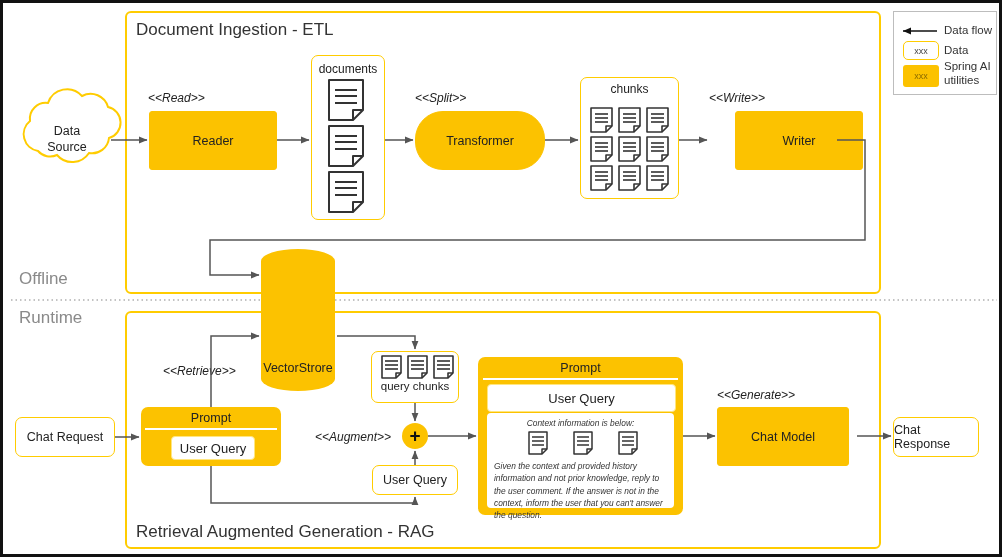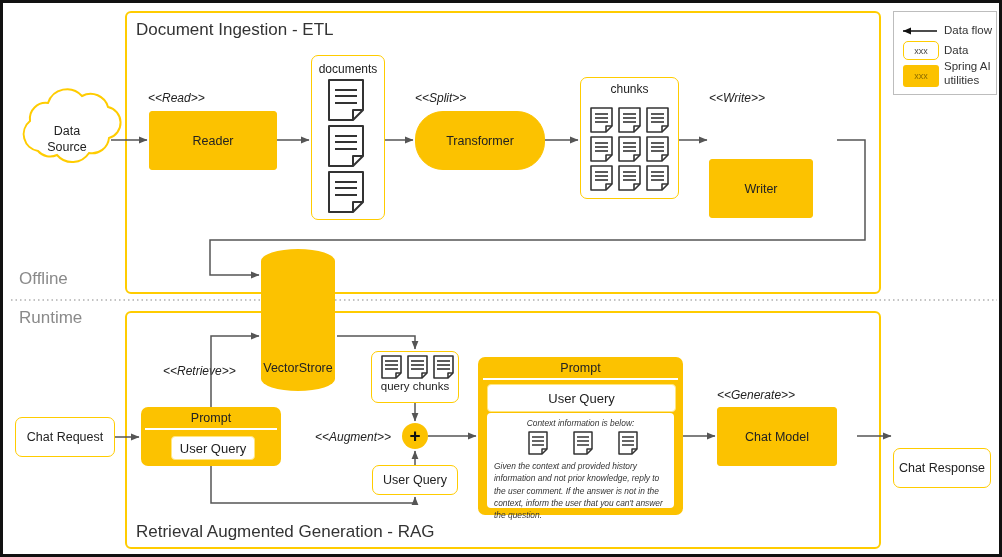--- a/index.html
+++ b/index.html
@@ -100,21 +100,21 @@
   <div class="abs plainbox" style="left:308px;top:52px;width:74px;height:165px;"></div>
   <div class="abs" style="left:308px;top:59px;width:74px;text-align:center;font-size:12px;color:#222;">documents</div>
 
   <div class="stereo" style="left:412px;top:88px;width:130px;">&lt;&lt;Split&gt;&gt;</div>
   <div class="abs util" style="left:412px;top:108px;width:130px;height:59px;border-radius:28px;">Transformer</div>
 
   <div class="abs plainbox" style="left:577px;top:74px;width:99px;height:122px;"></div>
   <div class="abs" style="left:577px;top:79px;width:99px;text-align:center;font-size:12px;color:#222;">chunks</div>
 
   <div class="stereo" style="left:706px;top:88px;width:128px;">&lt;&lt;Write&gt;&gt;</div>
-  <div class="abs util" style="left:706px;top:108px;width:104px;height:59px;margin-top:48px;">Writer</div>
+  <div class="abs util" style="left:732px;top:108px;width:128px;height:59px;">Writer</div>
 
   <div class="abs cyl-body" style="left:258px;top:258px;width:74px;height:118px;z-index:3;"></div>
   <div class="abs cyl-cap" style="left:258px;top:246px;width:74px;height:24px;z-index:3;"></div>
   <div class="abs cyl-cap" style="left:258px;top:364px;width:74px;height:24px;z-index:3;"></div>
   <div class="cyltxt" style="left:258px;top:340px;width:74px;height:50px;">
     <span>Vector</span>
     <span>Strore</span>
   </div>
 
   <div class="abs data" style="left:12px;top:414px;width:100px;height:40px;">Chat Request</div>
@@ -162,23 +162,23 @@
               <line x1="4" x2="16" y1="6" y2="6" stroke="#333" stroke-width="1.5"></line>
               <line x1="4" x2="16" y1="10" y2="10" stroke="#333" stroke-width="1.5"></line>
               <line x1="4" x2="16" y1="14" y2="14" stroke="#333" stroke-width="1.5"></line>
             </svg></div>
         </div>
       <div>Given the context and provided history information and not prior knowledge, reply to the user comment. If the answer is not in the context, inform the user that you can't answer the question.</div>
     </div>
   </div>
 
   <div class="stereo" style="left:714px;top:385px;width:140px;">&lt;&lt;Generate&gt;&gt;</div>
-  <div class="abs util" style="left:714px;top:404px;width:120px;height:59px;">Chat Model</div>
-
-  <div class="abs data" style="left:890px;top:414px;width:98px;height:40px;margin-top:31px;">Chat Response</div>
+  <div class="abs util" style="left:714px;top:404px;width:132px;height:59px;">Chat Model</div>
+
+  <div class="abs data" style="left:890px;top:414px;width:86px;height:40px;">Chat Response</div>
 
   <div class="abs legend" style="left:890px;top:8px;width:104px;height:84px;"></div>
   <svg class="ov">
     <line x1="900" y1="28" x2="934" y2="28" stroke="#111" stroke-width="1.6"></line>
     <polygon points="900,28 908,24.5 908,31.5" fill="#111"></polygon>
   </svg>
   <div class="legend-row" style="left:941px;top:21px;">
     <span class="legend-txt">Data flow</span>
   </div>
   <div class="abs chip-data" style="left:900px;top:38px;">xxx</div>

